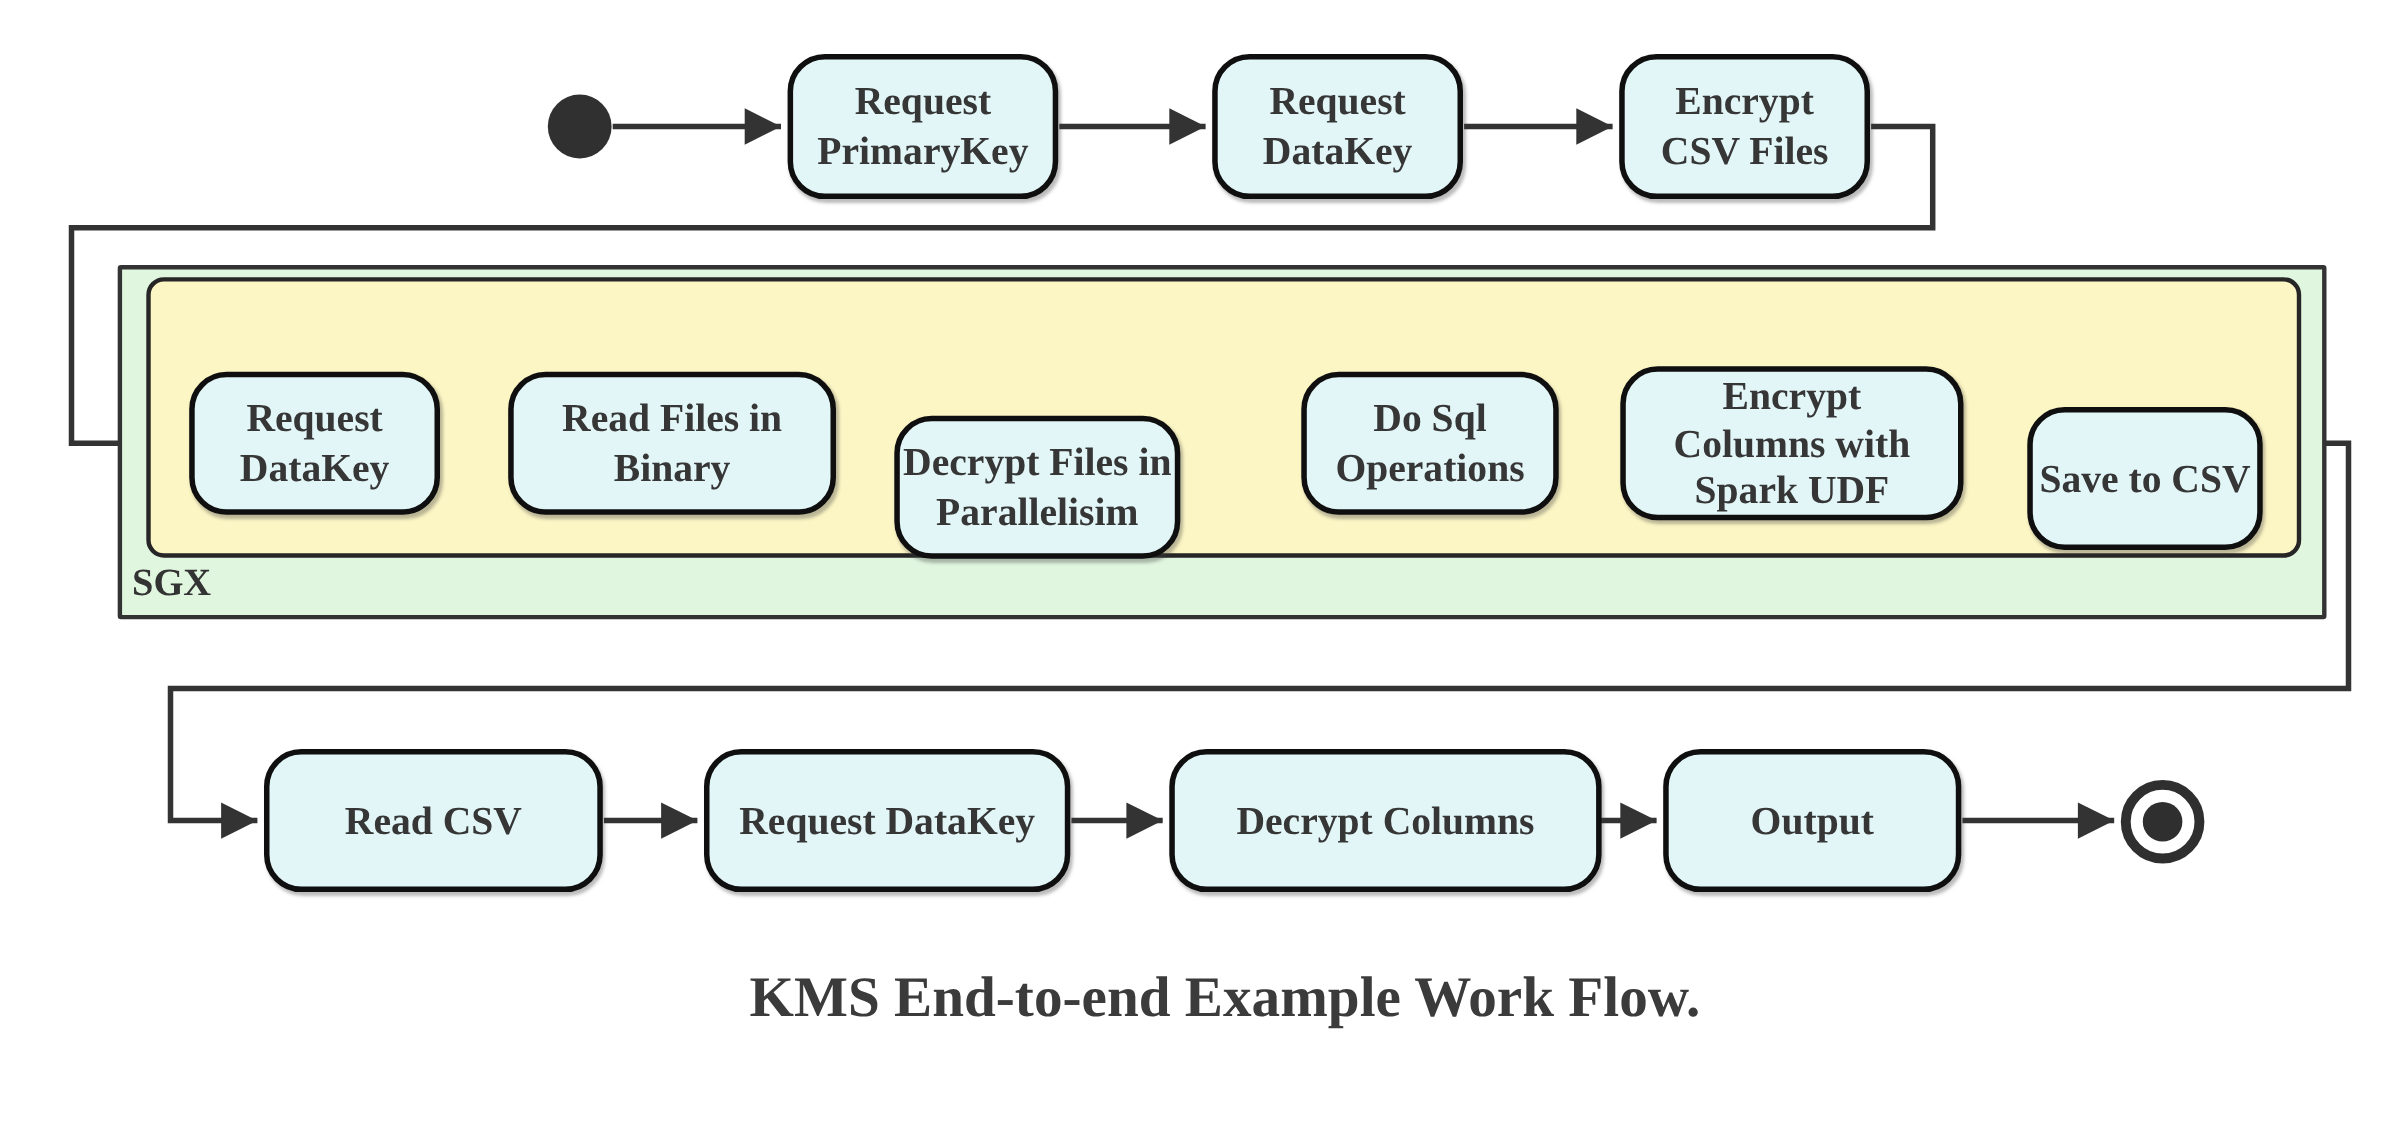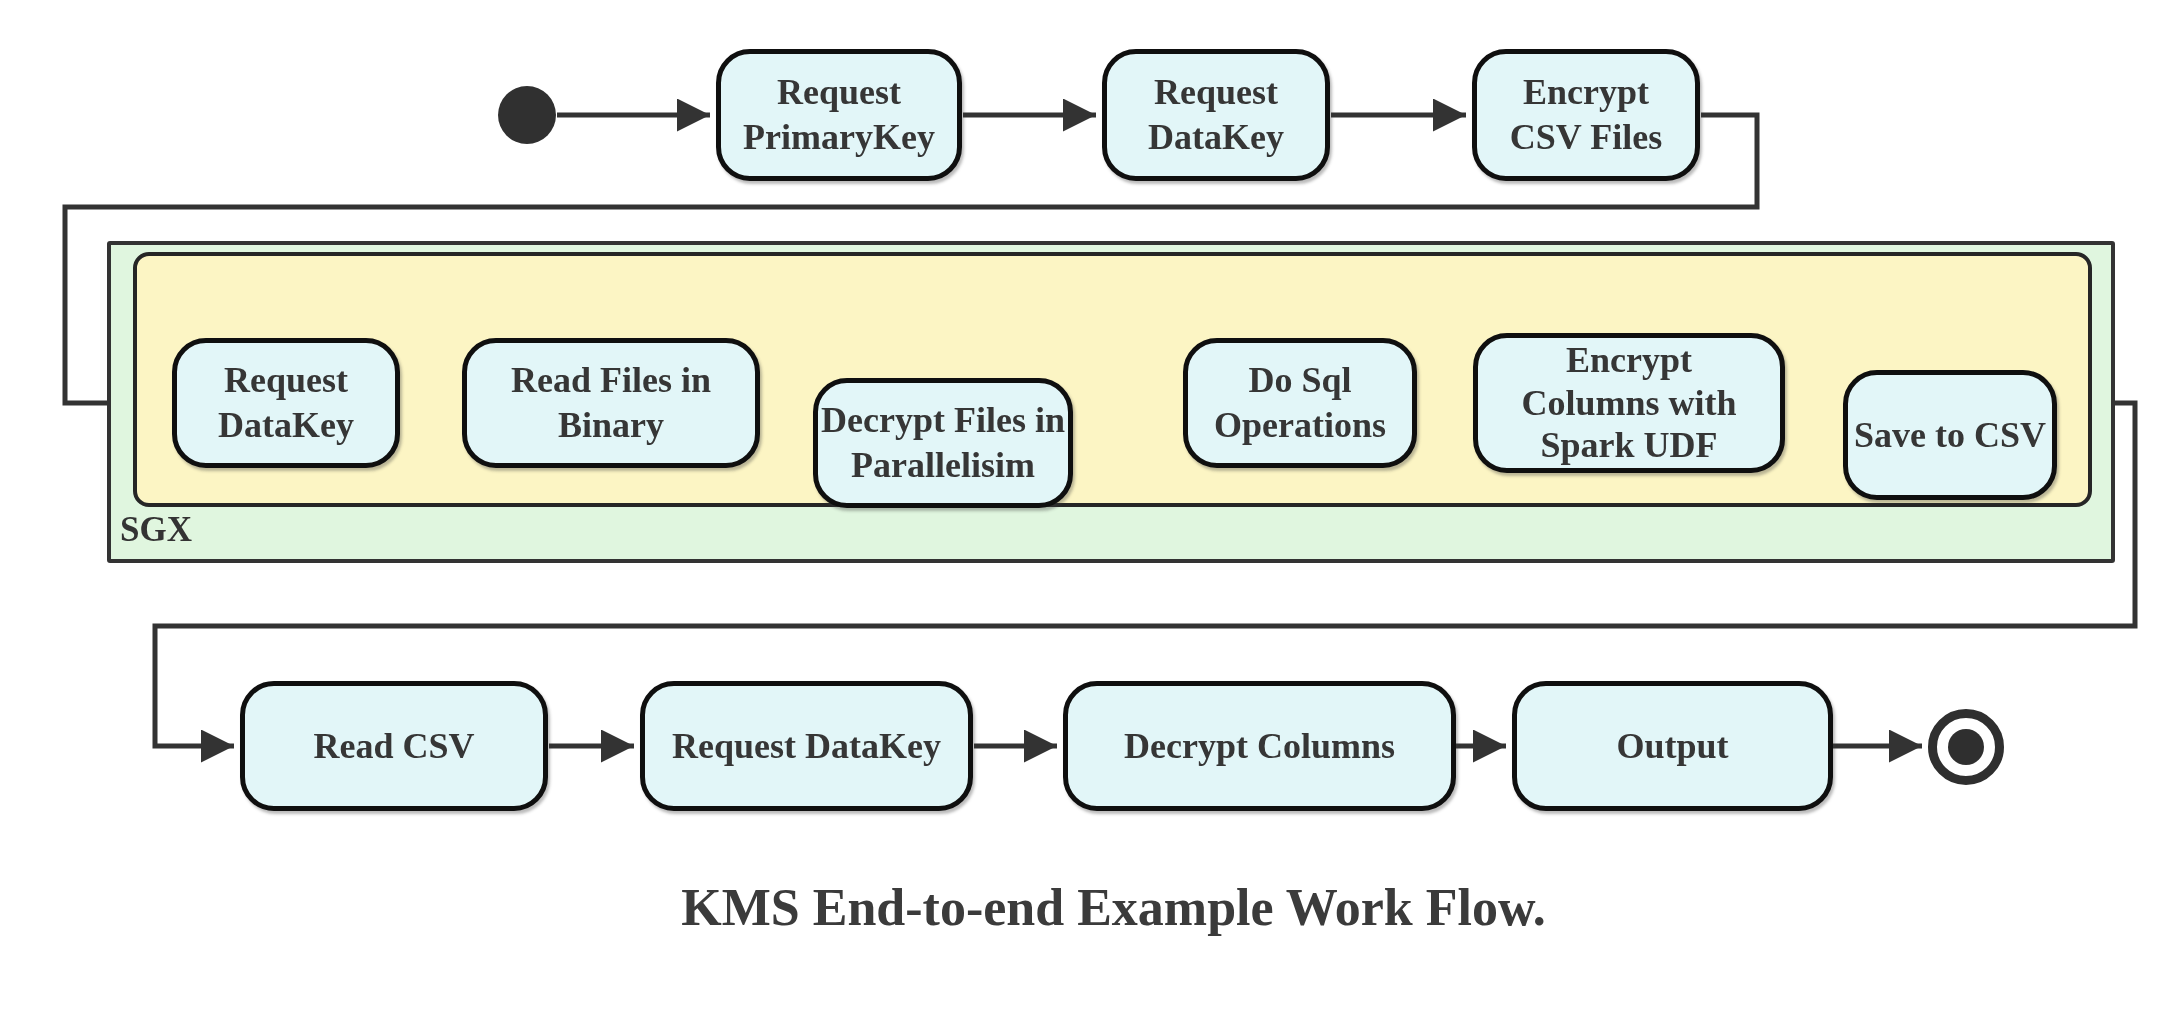--- a/index.html
+++ b/index.html
@@ -112,17 +112,17 @@
   <div class="node" style="left:1183px; top:338px; width:234px; height:130px;">Do Sql
 Operations</div>
   <div class="node tall" style="left:1473px; top:333px; width:312px; height:140px;">Encrypt
 Columns with
 Spark UDF</div>
   <div class="node" style="left:1843px; top:338px; width:214px; height:130px;margin-top:32px;">Save to CSV</div>
 
   <div class="node" style="left:240px; top:681px; width:308px; height:130px;">Read CSV</div>
   <div class="node" style="left:640px; top:681px; width:333px; height:130px;">Request DataKey</div>
   <div class="node" style="left:1063px; top:681px; width:393px; height:130px;text-align:right;">Decrypt Columns</div>
-  <div class="node" style="left:1512px; top:681px; width:321px; height:130px;">Output</div>
+  <div class="node" style="left:1512px; top:681px; width:271px; height:130px;">Output</div>
 
   <div class="diagram-title">KMS End-to-end Example Work Flow.</div>
 
 </div>
 
 </body></html>

